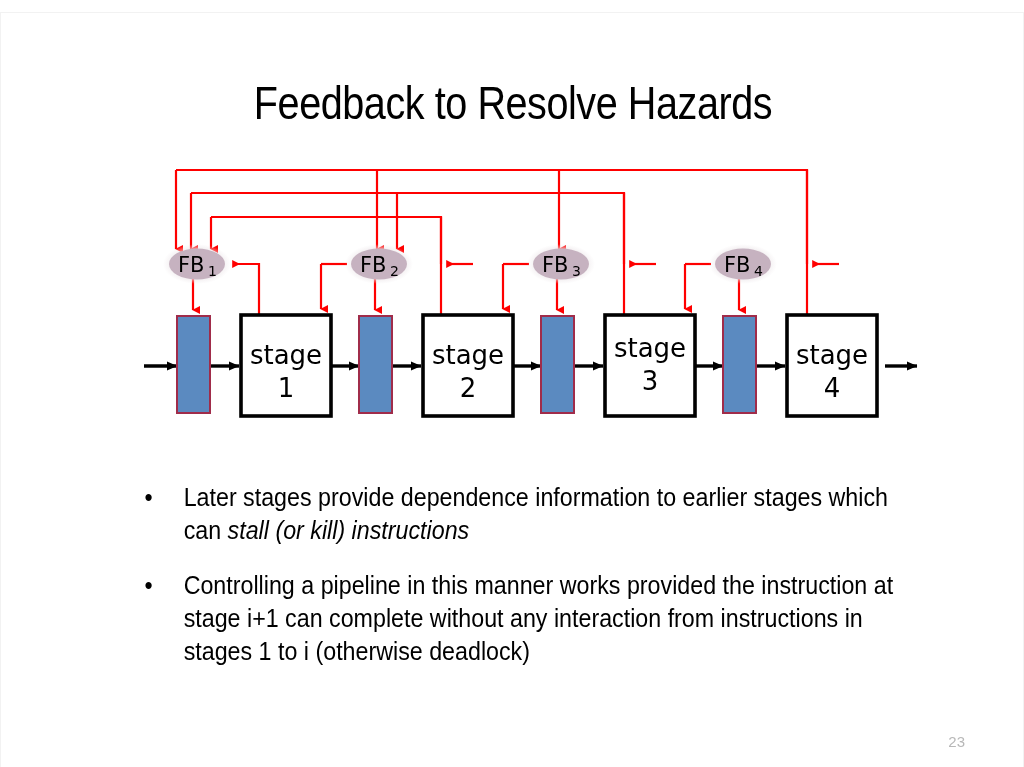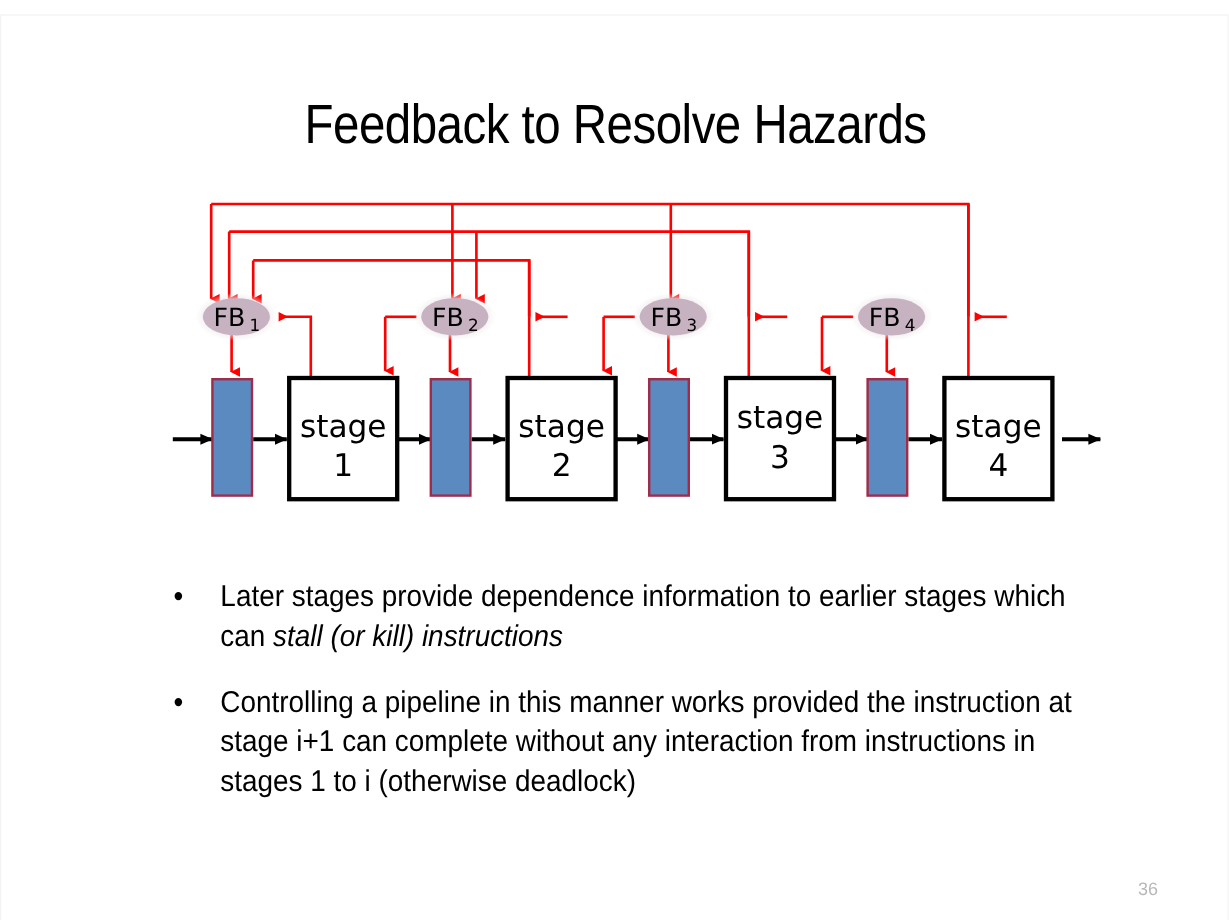--- a/index.html
+++ b/index.html
@@ -244,14 +244,14 @@
     <div class="bullet">
       <span class="dot">•</span>
       <span>Later stages provide dependence information to earlier stages which can </span><span class="it">stall (or kill) instructions</span>
     </div>
     <div class="bullet">
       <span class="dot">•</span>
       <span>Controlling a pipeline in this manner works provided the instruction at stage i+1 can complete without any interaction from instructions in stages 1 to i (otherwise deadlock)</span>
     </div>
   </div>
 
-  <div id="page-number">36</div>
+  <div id="page-number">23</div>
 </div>
 
 </body></html>

